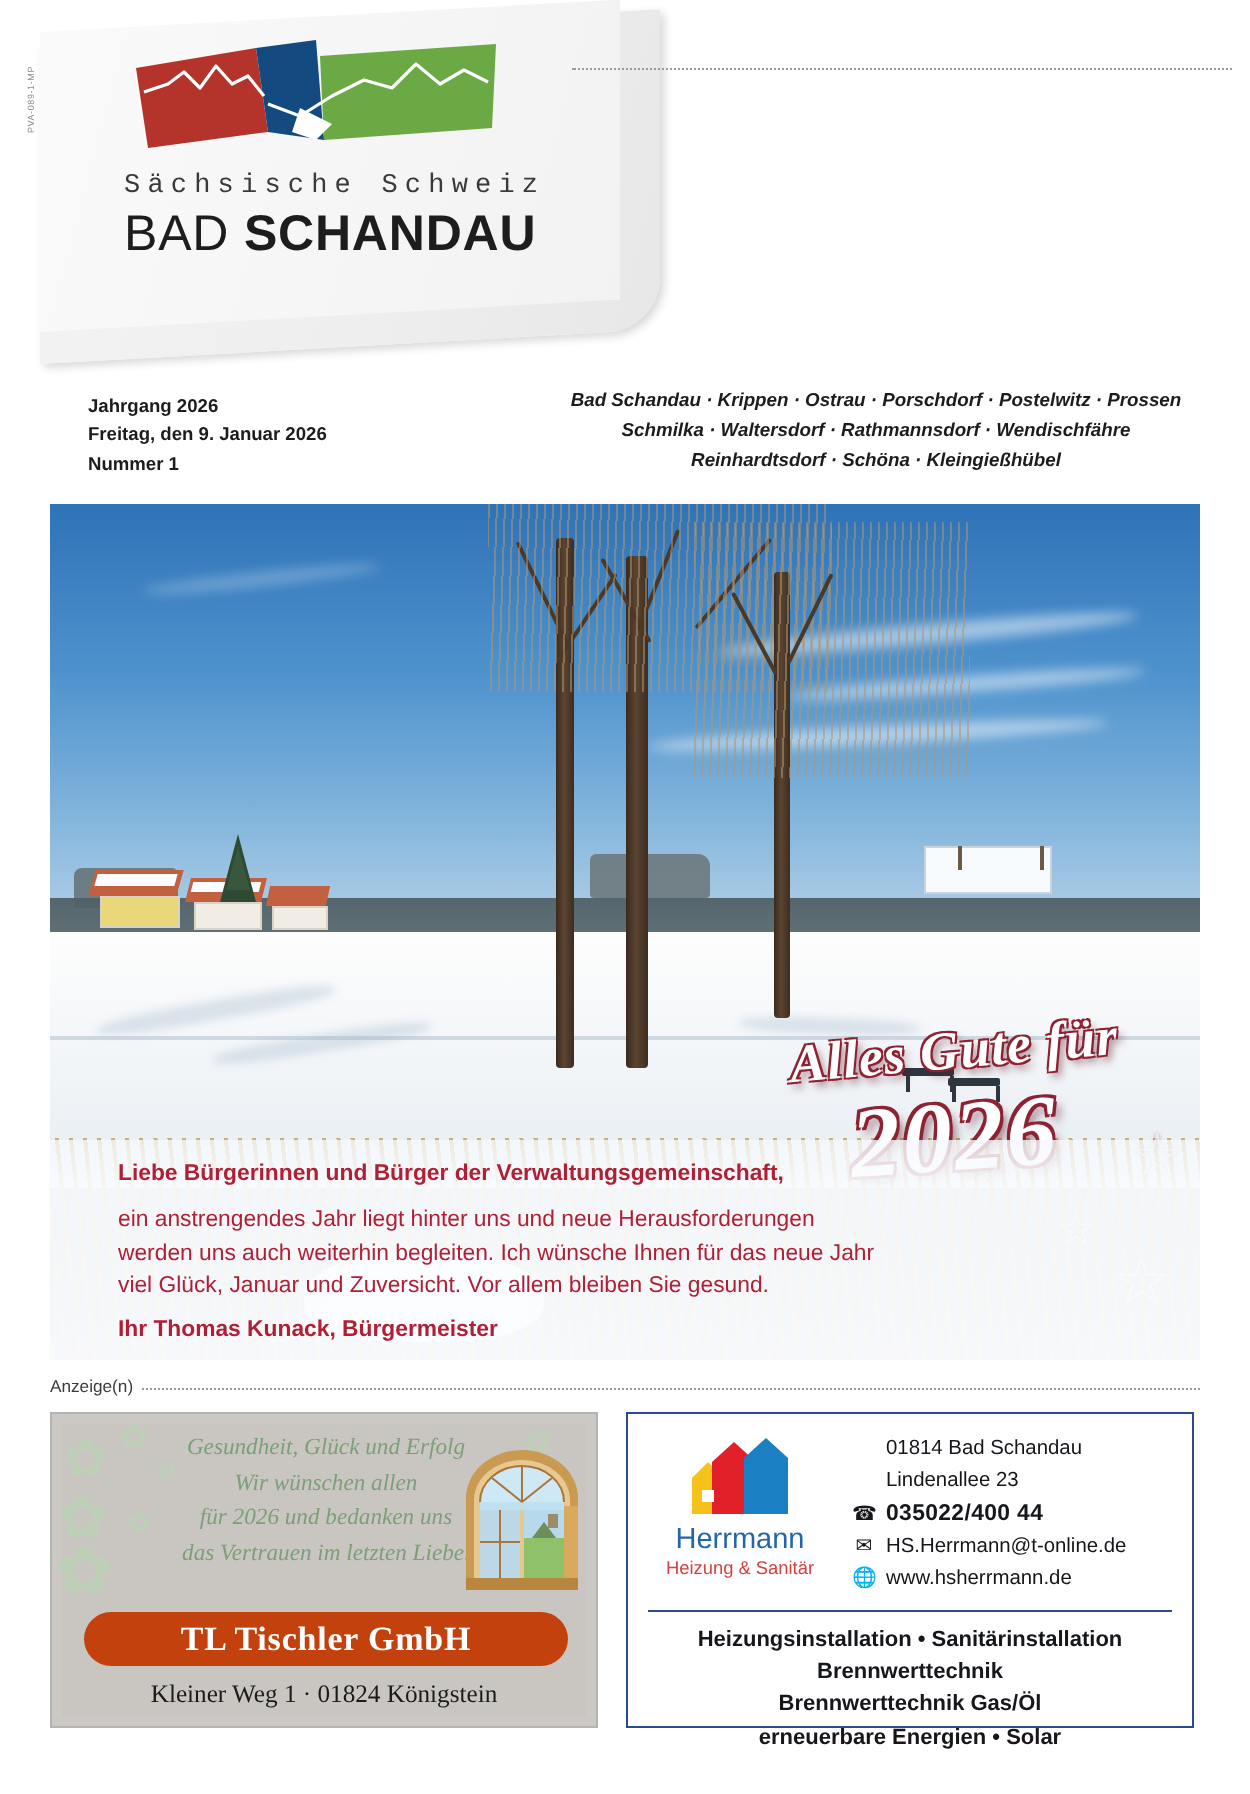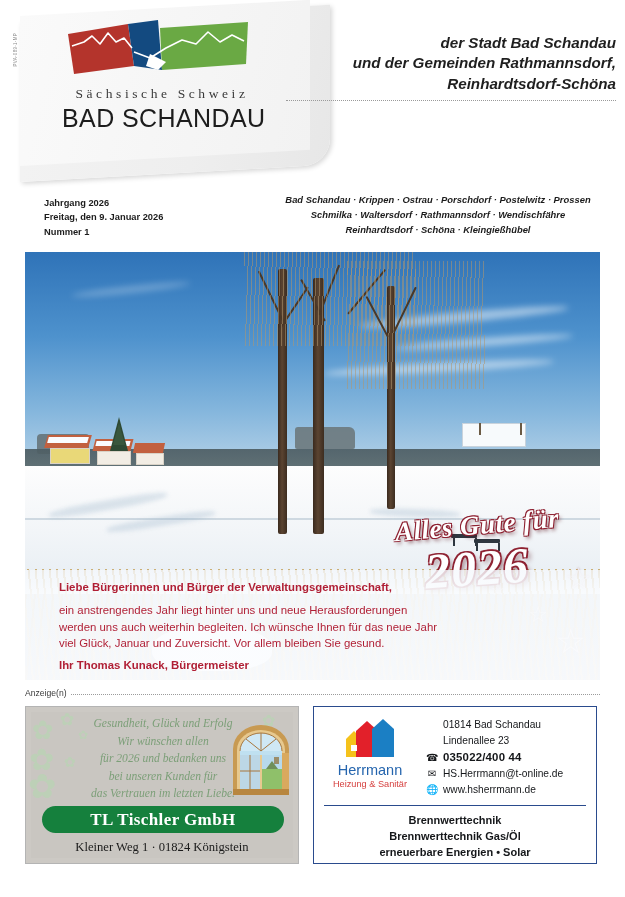--- a/index.html
+++ b/index.html
@@ -54,33 +54,33 @@
   .logo-wrap { position: absolute; left: 62px; top: 18px; width: 200px; }
 
   .logo-mark { width: 190px; height: 62px; display:block; }
 
   .logo-line1 {
     margin-top: 6px;
     font-size: 13.5px;
     letter-spacing: 3.6px;
     color: #3a3a3a;
     text-align: center;
-    font-family: Liberation Serif, serif;
+    font-family: Liberation Mono, monospace;
     white-space: nowrap;
   }
   .logo-line2 {
     margin-top: 2px;
     font-size: 25px;
     color: #1d1d1d;
     text-align: center;
     letter-spacing: .4px;
     white-space: nowrap;
     font-family: "Liberation Sans", sans-serif;
   }
-  .logo-line2 b { font-weight: 400; }
+  .logo-line2 b { font-weight: 700; }
   .logo-line2 span { font-weight: 400; }
 
   
   .title-block { position: absolute; left: 286px; top: 28px; width: 330px; }
 
   .amtsblatt {
     font-size: 46px;
     font-weight: 700;
     color: #17447e;
     letter-spacing: .5px;
@@ -368,21 +368,21 @@
     color: #7c9f78;
     line-height: 1.52;
   }
   .ad-window {
     position: absolute; right: 6px; top: 18px; width: 62px; height: 72px;
   }
 
   .ad-left-pill {
     position: absolute; left: 16px; bottom: 30px;
     width: 242px; height: 27px;
-    background: #15803d;
+    background: #c2410c;
     border-radius: 14px;
     display:flex; align-items:center; justify-content:center;
   }
   .ad-left-pill span {
     color:#fff; font-weight:700; font-size: 17px;
     font-family: "Liberation Serif", serif;
     letter-spacing: .4px;
   }
   .ad-left-addr {
     position: absolute; left: 0; bottom: 8px; width: 100%;
@@ -453,25 +453,20 @@
       <polygon points="98,10 186,4 184,46 100,52" fill="#6aa944"></polygon>
       <polygon points="88,36 104,44 96,52 84,48" fill="#ffffff"></polygon>
       <path d="M10,28 L22,24 L30,18 L38,26 L46,15 L54,24 L62,20 L70,30" stroke="#ffffff" stroke-width="1.6" fill="none" stroke-linejoin="round"></path>
       <path d="M72,34 L88,40 L104,30 L120,22 L134,26 L146,14 L158,24 L170,17 L182,23" stroke="#ffffff" stroke-width="1.6" fill="none" stroke-linejoin="round"></path>
     </svg>
     <div class="logo-line1">Sächsische Schweiz</div>
     <div class="logo-line2"><span>BAD </span><b>SCHANDAU</b></div>
   </div>
 
   <div class="title-block">
-    <div class="subtitle">
-      <div>der Stadt Bad Schandau</div>
-      <div>und der Gemeinden Rathmannsdorf,</div>
-      <div>Reinhardtsdorf-Schöna</div>
-    </div>
     <div class="title-rule"></div>
   </div>
 
   <div class="issue-info">
     <div>Jahrgang 2026</div>
     <div>Freitag, den 9. Januar 2026</div>
     <div>Nummer 1</div>
   </div>
 
   <div class="localities">
@@ -577,21 +572,20 @@
       <div class="clover cl3">✿</div>
       <div class="clover cl4">✿</div>
       <div class="clover cl5">✿</div>
       <div class="clover cl6">✿</div>
       <div class="clover cl7">✿</div>
 
       <div class="ad-left-script">
         <div>Gesundheit, Glück und Erfolg</div>
         <div>Wir wünschen allen</div>
         <div>für 2026 und bedanken uns</div>
-        <div>bei unseren Kunden für</div>
         <div>das Vertrauen im letzten Liebe.</div>
       </div>
 
       <svg class="ad-window" viewBox="0 0 62 72">
         <path d="M3,24 A28,24 0 0 1 59,24 L59,70 L3,70 Z" fill="#c89a52"></path>
         <path d="M7,25 A24,20 0 0 1 55,25 L55,66 L7,66 Z" fill="#e7c98f"></path>
         <path d="M10,26 A21,18 0 0 1 52,26 L52,30 L10,30 Z" fill="#bfe0f0"></path>
         <path d="M10,26 A21,18 0 0 1 52,26" fill="#cfe8f5" stroke="#a8763c" stroke-width="1"></path>
         <line x1="31" y1="8" x2="31" y2="26" stroke="#a8763c" stroke-width="1"></line>
         <line x1="16" y1="14" x2="31" y2="26" stroke="#a8763c" stroke-width="1"></line>
@@ -647,20 +641,21 @@
           <div class="hc-line">
             <span class="hc-icon">🌐</span>
             <span>www.hsherrmann.de</span>
           </div>
         </div>
       </div>
 
       <div class="ad-divider"></div>
 
       <div class="herrmann-services">
+        <div>Heizungsinstallation • Sanitärinstallation</div>
         <div>Brennwerttechnik</div>
         <div>Brennwerttechnik Gas/Öl</div>
         <div>erneuerbare Energien • Solar</div>
       </div>
     </div>
 
   </div>
 
 </div>
 

